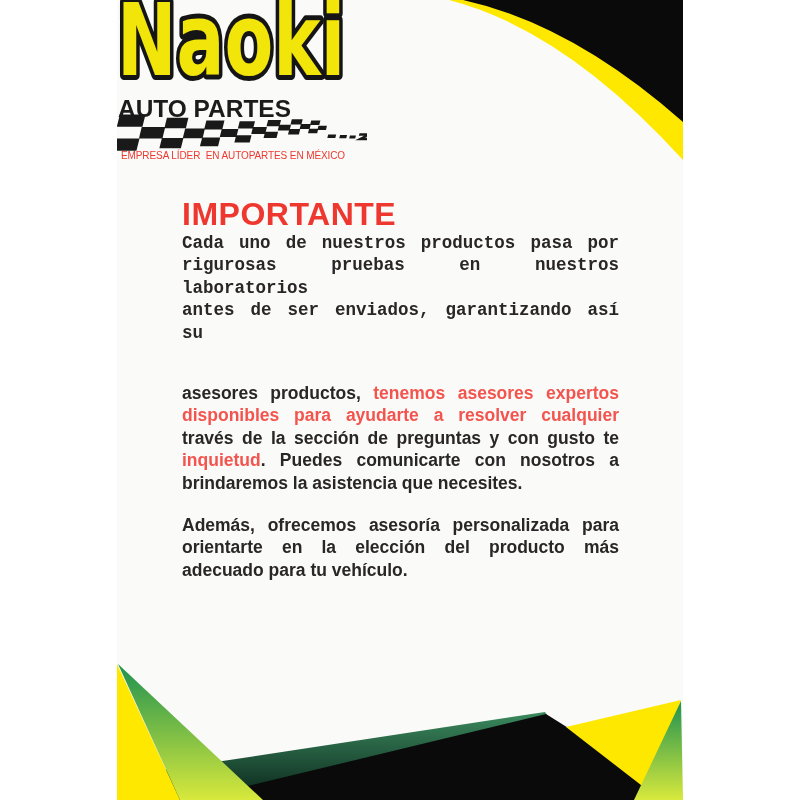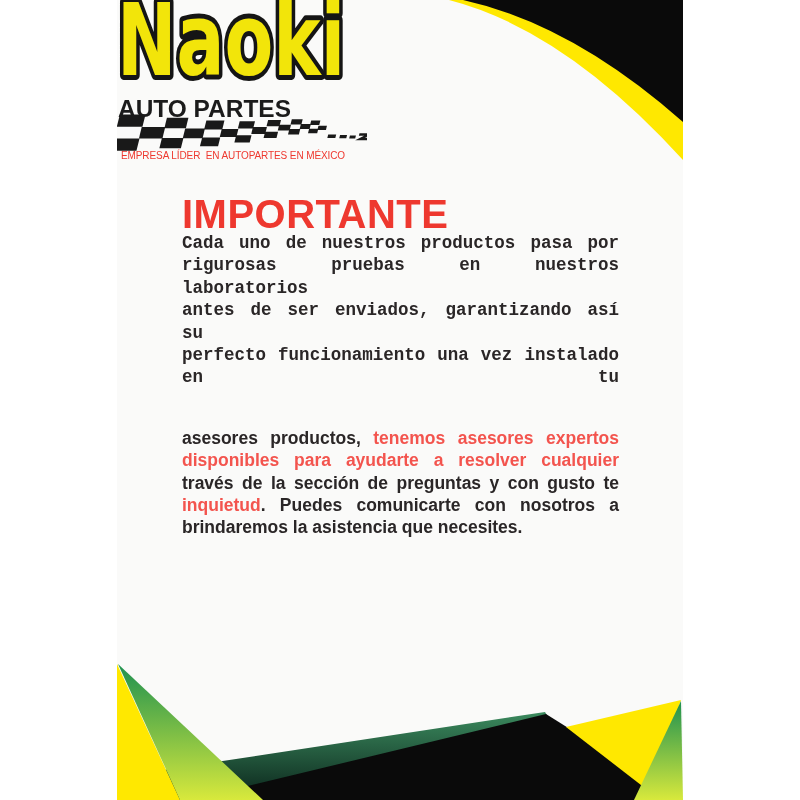--- a/index.html
+++ b/index.html
@@ -16,21 +16,21 @@
   .logo-svg{position:absolute;left:-3px;top:-13px;}
   .subtitle-svg{position:absolute;left:0;top:96px;}
   .flag-svg{position:absolute;left:-6px;top:113px;}
   .tagline{
     position:absolute;left:4px;top:150px;
     font-size:10px;font-weight:normal;letter-spacing:-0.1px;
     color:var(--accent-red,#ee382f);white-space:pre;
   }
   .text-col{position:absolute;left:65px;top:196px;width:437px;}
   .heading{
-    font-size:40px;line-height:36px;font-weight:800;
+    font-size:32px;line-height:36px;font-weight:800;
     color:var(--accent-red,#ee382f);letter-spacing:.5px;
   }
   .para{margin:0;}
   .para.p0{font-family:Liberation Mono, monospace;}
   .para.p1{margin-top:38px;}
   .para.p2{margin-top:20px;}
   .line{
     font-size:17.5px;line-height:22.4px;font-weight:bold;
     color:var(--text-dark,#2a2627);
     text-align:justify;text-align-last:justify;
@@ -111,25 +111,29 @@
     <div class="tagline">EMPRESA LÍDER  EN AUTOPARTES EN MÉXICO</div>
   </div>
 
   <div class="text-col">
     <div class="heading">IMPORTANTE</div>
     <div>
         <div class="para p0">
           <div class="line"><span>Cada uno de nuestros productos pasa por</span></div>
           <div class="line"><span>rigurosas pruebas en nuestros laboratorios</span></div>
           <div class="line"><span>antes de ser enviados, garantizando así su</span></div>
-          <div class="line"><span>perfecto funcionamiento una vez instalado en tu</span></div>
         </div>
         <div class="para p1">
           <div class="line"><span>asesores productos, </span><span class="hl">tenemos asesores expertos</span></div>
           <div class="line"><span class="hl">disponibles para ayudarte a resolver cualquier</span></div>
           <div class="line"><span>través de la sección de preguntas y con gusto te</span></div>
           <div class="line"><span class="hl">inquietud</span><span>. Puedes comunicarte con nosotros a</span></div>
           <div class="line last"><span>brindaremos la asistencia que necesites.</span></div>
         </div>
+        <div class="para p2">
+          <div class="line"><span>Además, ofrecemos asesoría personalizada para</span></div>
+          <div class="line"><span>orientarte en la elección del producto más</span></div>
+          <div class="line last"><span>adecuado para tu vehículo.</span></div>
+        </div>
       </div>
   </div>
 
 </div>
 
 </body></html>

